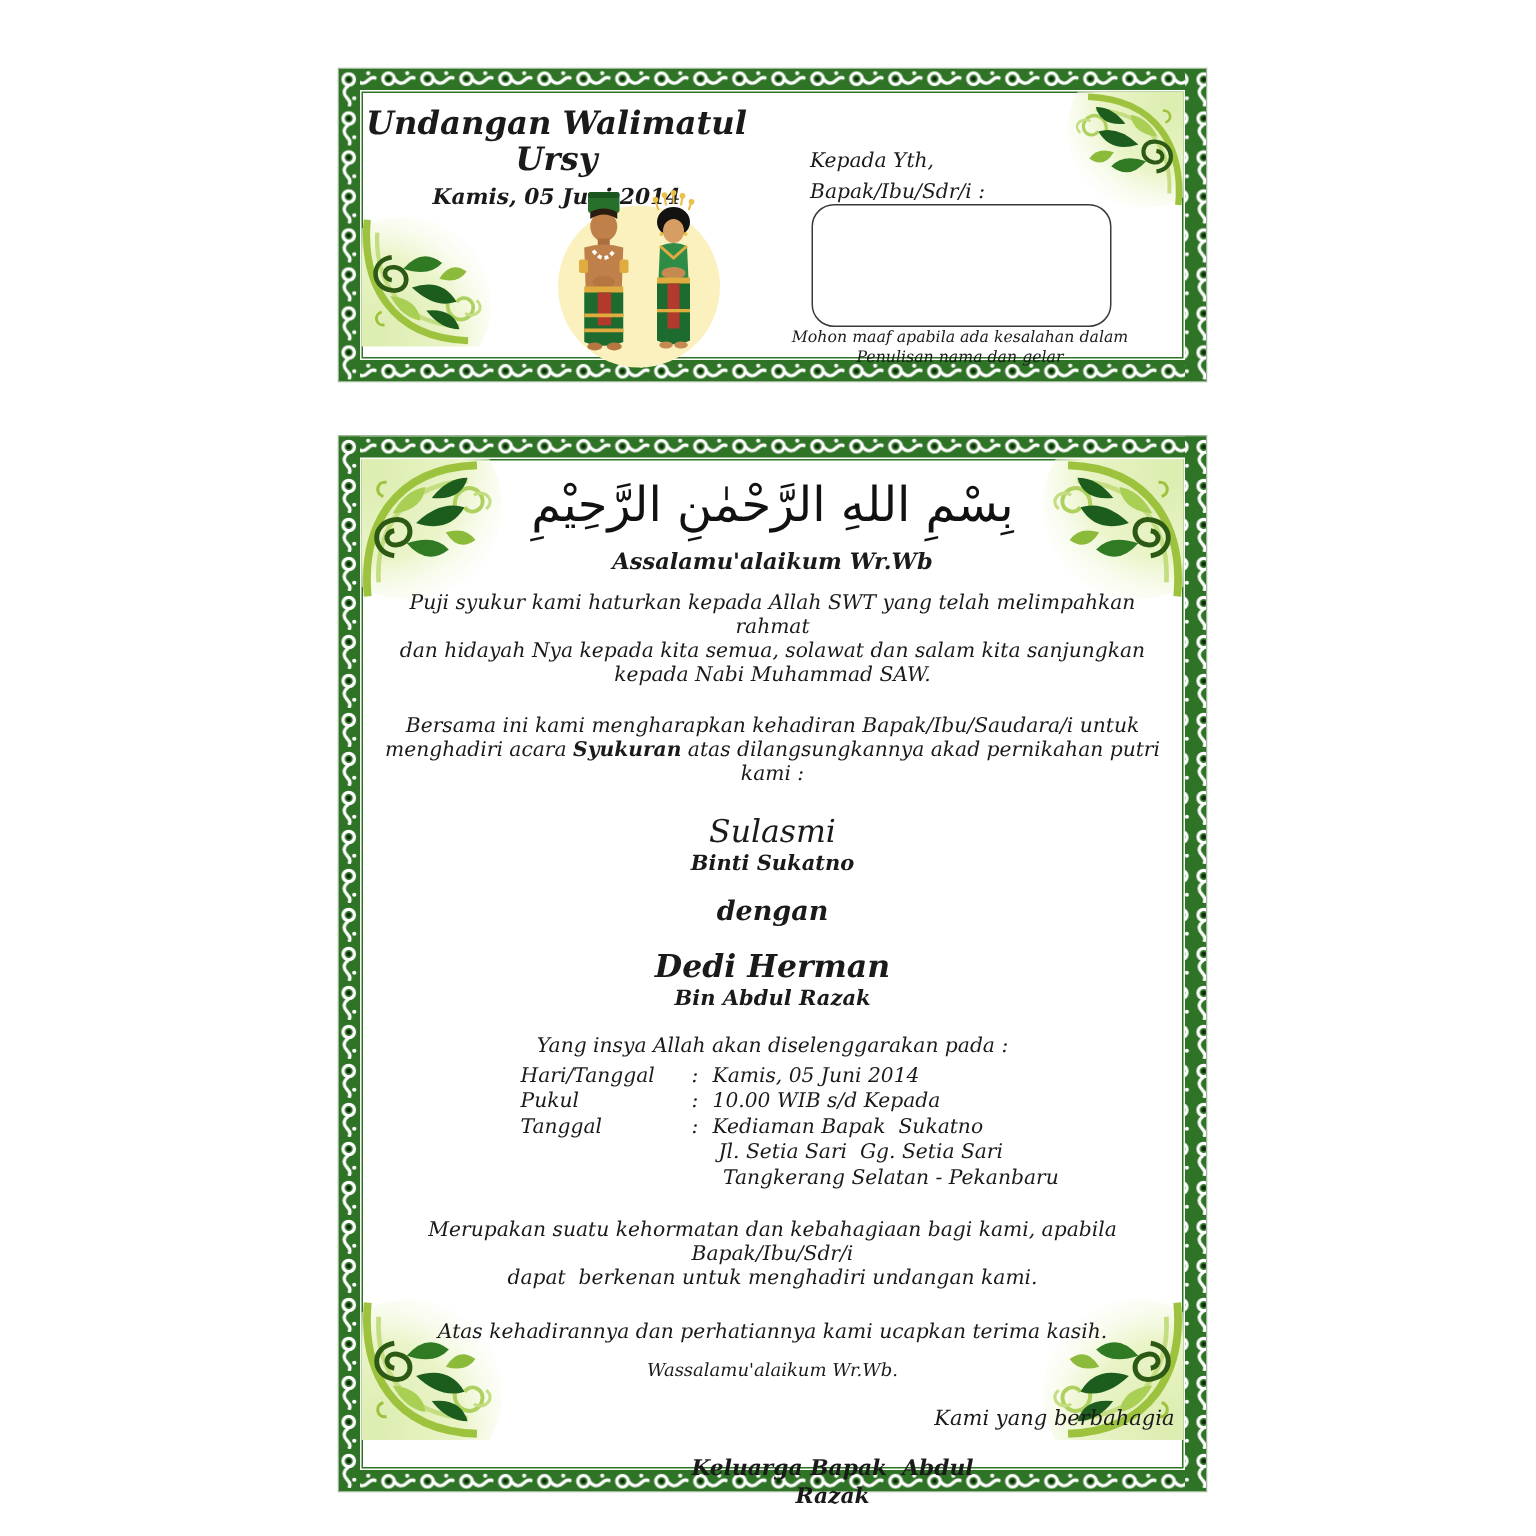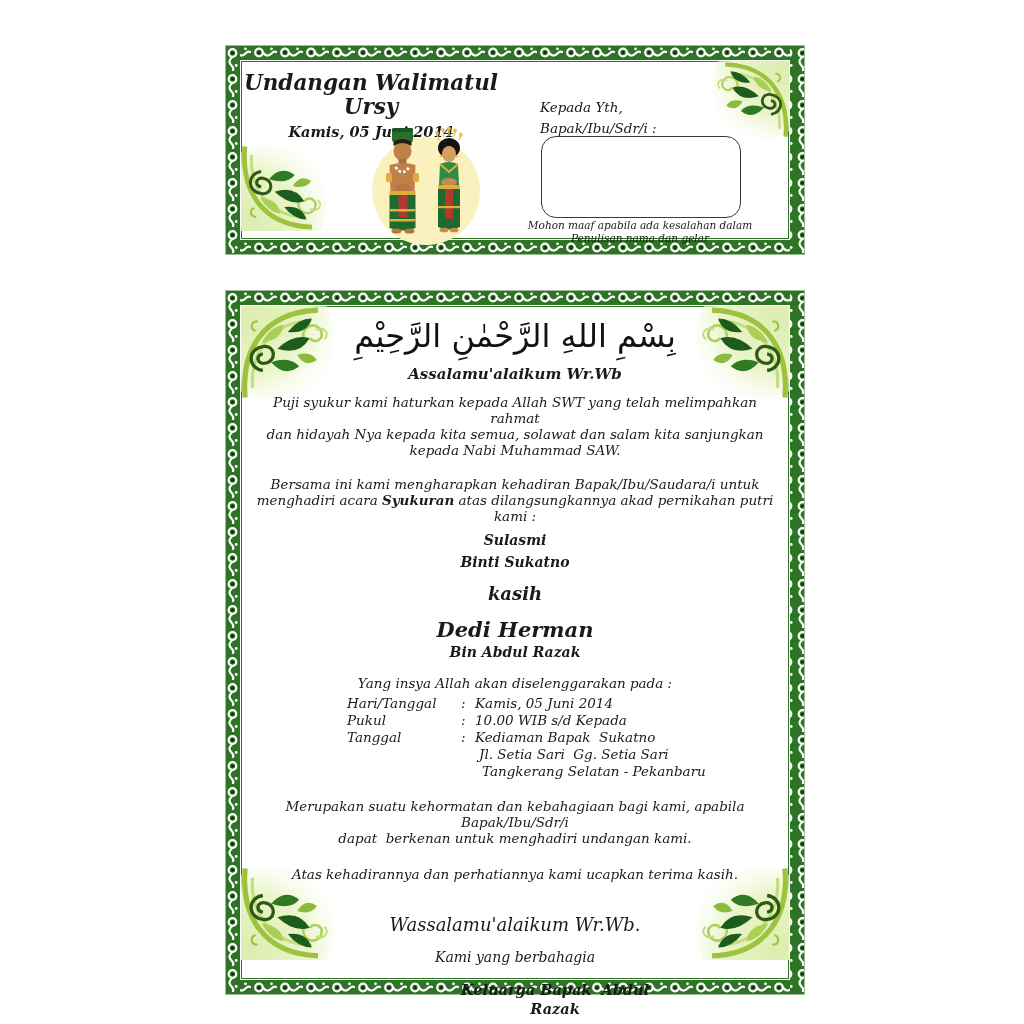--- a/index.html
+++ b/index.html
@@ -27,33 +27,33 @@
     font-size:10.5px;font-style:italic;line-height:1.25;}
   .couple-wrap{position:absolute;z-index:3;left:126px;top:76px;}
   
   #invitation{left:225px;top:290px;width:580px;height:686px;}
   .inv-content{position:absolute;z-index:3;left:22px;right:22px;top:18px;bottom:14px;
     text-align:center;font-size:13.5px;font-style:italic;line-height:16px;}
   .bismillah{font-family:"DejaVu Sans", sans-serif;font-style:normal;font-size:32px;line-height:44px;margin-top:6px;color:#111;}
   .assalam{font-size:15px;font-weight:bold;margin-top:8px;}
   .para{margin-top:12px;}
   .para2{margin-top:18px;}
-  .bride-name{font-size:14px;font-weight:bold;margin-top:4px;line-height:24px;}
+  .bride-name{font-size:21px;font-weight:normal;margin-top:18px;line-height:24px;}
   .patronym{font-size:14px;font-weight:bold;margin-top:2px;line-height:17px;}
   .dengan{font-size:18px;font-weight:bold;margin-top:12px;line-height:21px;}
   .groom-name{font-size:21px;font-weight:bold;margin-top:14px;line-height:24px;}
   .sched-intro{margin-top:14px;}
   .schedule{margin:4px 0 0 100px;text-align:left;}
   .srow{display:flex;line-height:17px;}
   .slabel{width:114px;flex:none;}
   .ssep{width:14px;flex:none;}
   .honor{margin-top:18px;}
   .thanks{margin-top:20px;}
-  .wassalam{font-size:18px;margin-top:34px;line-height:17px;}
-  .happy{font-size:14px;margin-top:16px;line-height:17px;}
+  .wassalam{font-size:12px;margin-top:9px;line-height:17px;}
+  .happy{font-size:14px;margin-top:16px;line-height:17px;text-align:right;}
   .sigs{position:relative;margin-top:14px;height:40px;}
   .sig{position:absolute;top:0;transform:translateX(-50%);white-space:nowrap;
     font-size:14.5px;font-weight:bold;line-height:19px;text-align:center;}
   .sig.left{left:140px;}
   .sig.right{left:308px;}
 </style>
 </head>
 <body>
 
 <svg aria-hidden="true" style="position:absolute;width:0;height:0">
@@ -214,21 +214,21 @@
       <div data-bind="invitation.opening_lines.2">kepada Nabi Muhammad SAW.</div>
     </div>
 
     <div class="para2">
       <div data-bind="invitation.invite_line1">Bersama ini kami mengharapkan kehadiran Bapak/Ibu/Saudara/i untuk</div>
       <div><span data-bind="invitation.invite_line2_pre">menghadiri acara </span><b data-bind="invitation.invite_line2_bold">Syukuran</b><span data-bind="invitation.invite_line2_post"> atas dilangsungkannya akad pernikahan putri kami :</span></div>
     </div>
 
     <div class="bride-name" data-bind="invitation.bride_name">Sulasmi</div>
     <div class="patronym" data-bind="invitation.bride_patronym">Binti Sukatno</div>
-    <div class="dengan" data-bind="invitation.conjunction">kasih</div>
+    <div class="dengan" data-bind="invitation.conjunction">dengan</div>
     <div class="groom-name" data-bind="invitation.groom_name">Dedi Herman</div>
     <div class="patronym" data-bind="invitation.groom_patronym">Bin Abdul Razak</div>
 
     <div class="sched-intro" data-bind="invitation.schedule_intro">Yang insya Allah akan diselenggarakan pada :</div>
 
     <div class="schedule">
       <div class="srow">
         <span class="slabel" data-bind="invitation.schedule.0.label">Hari/Tanggal</span>
           <span class="ssep" data-bind="invitation.schedule.0.sep">:</span>
           <span data-bind="invitation.schedule.0.value">Kamis, 05 Juni 2014</span>

